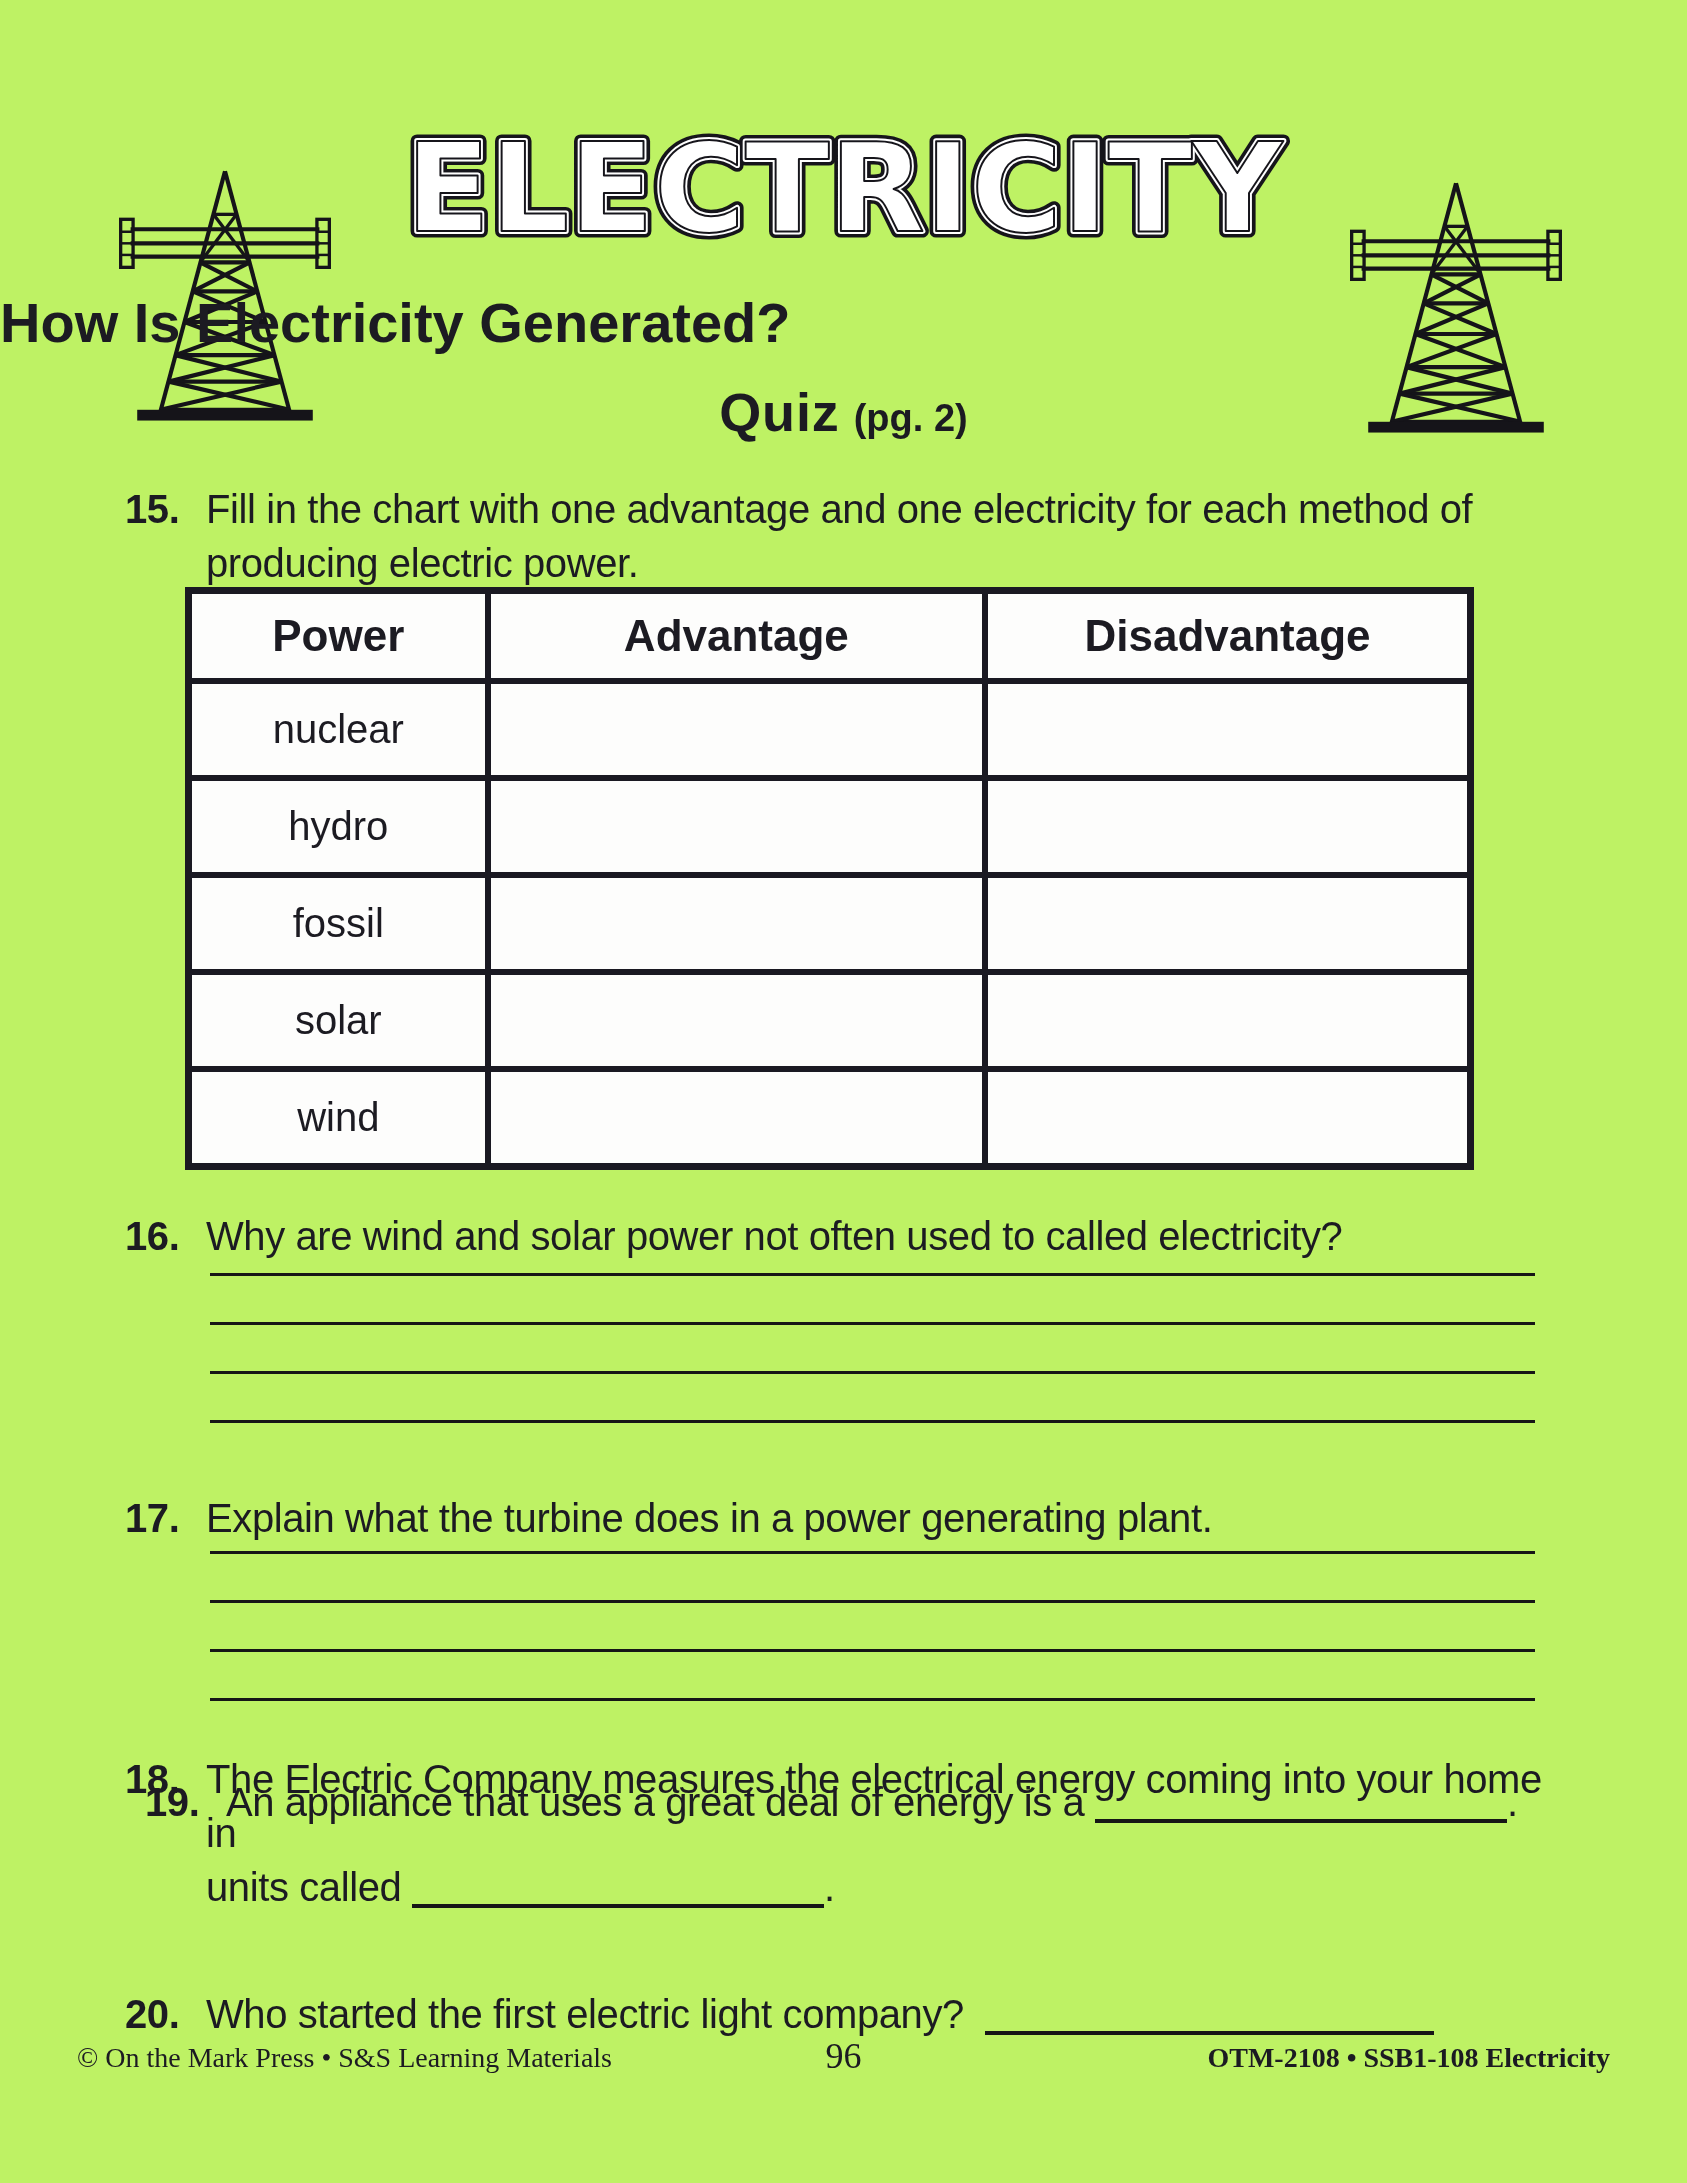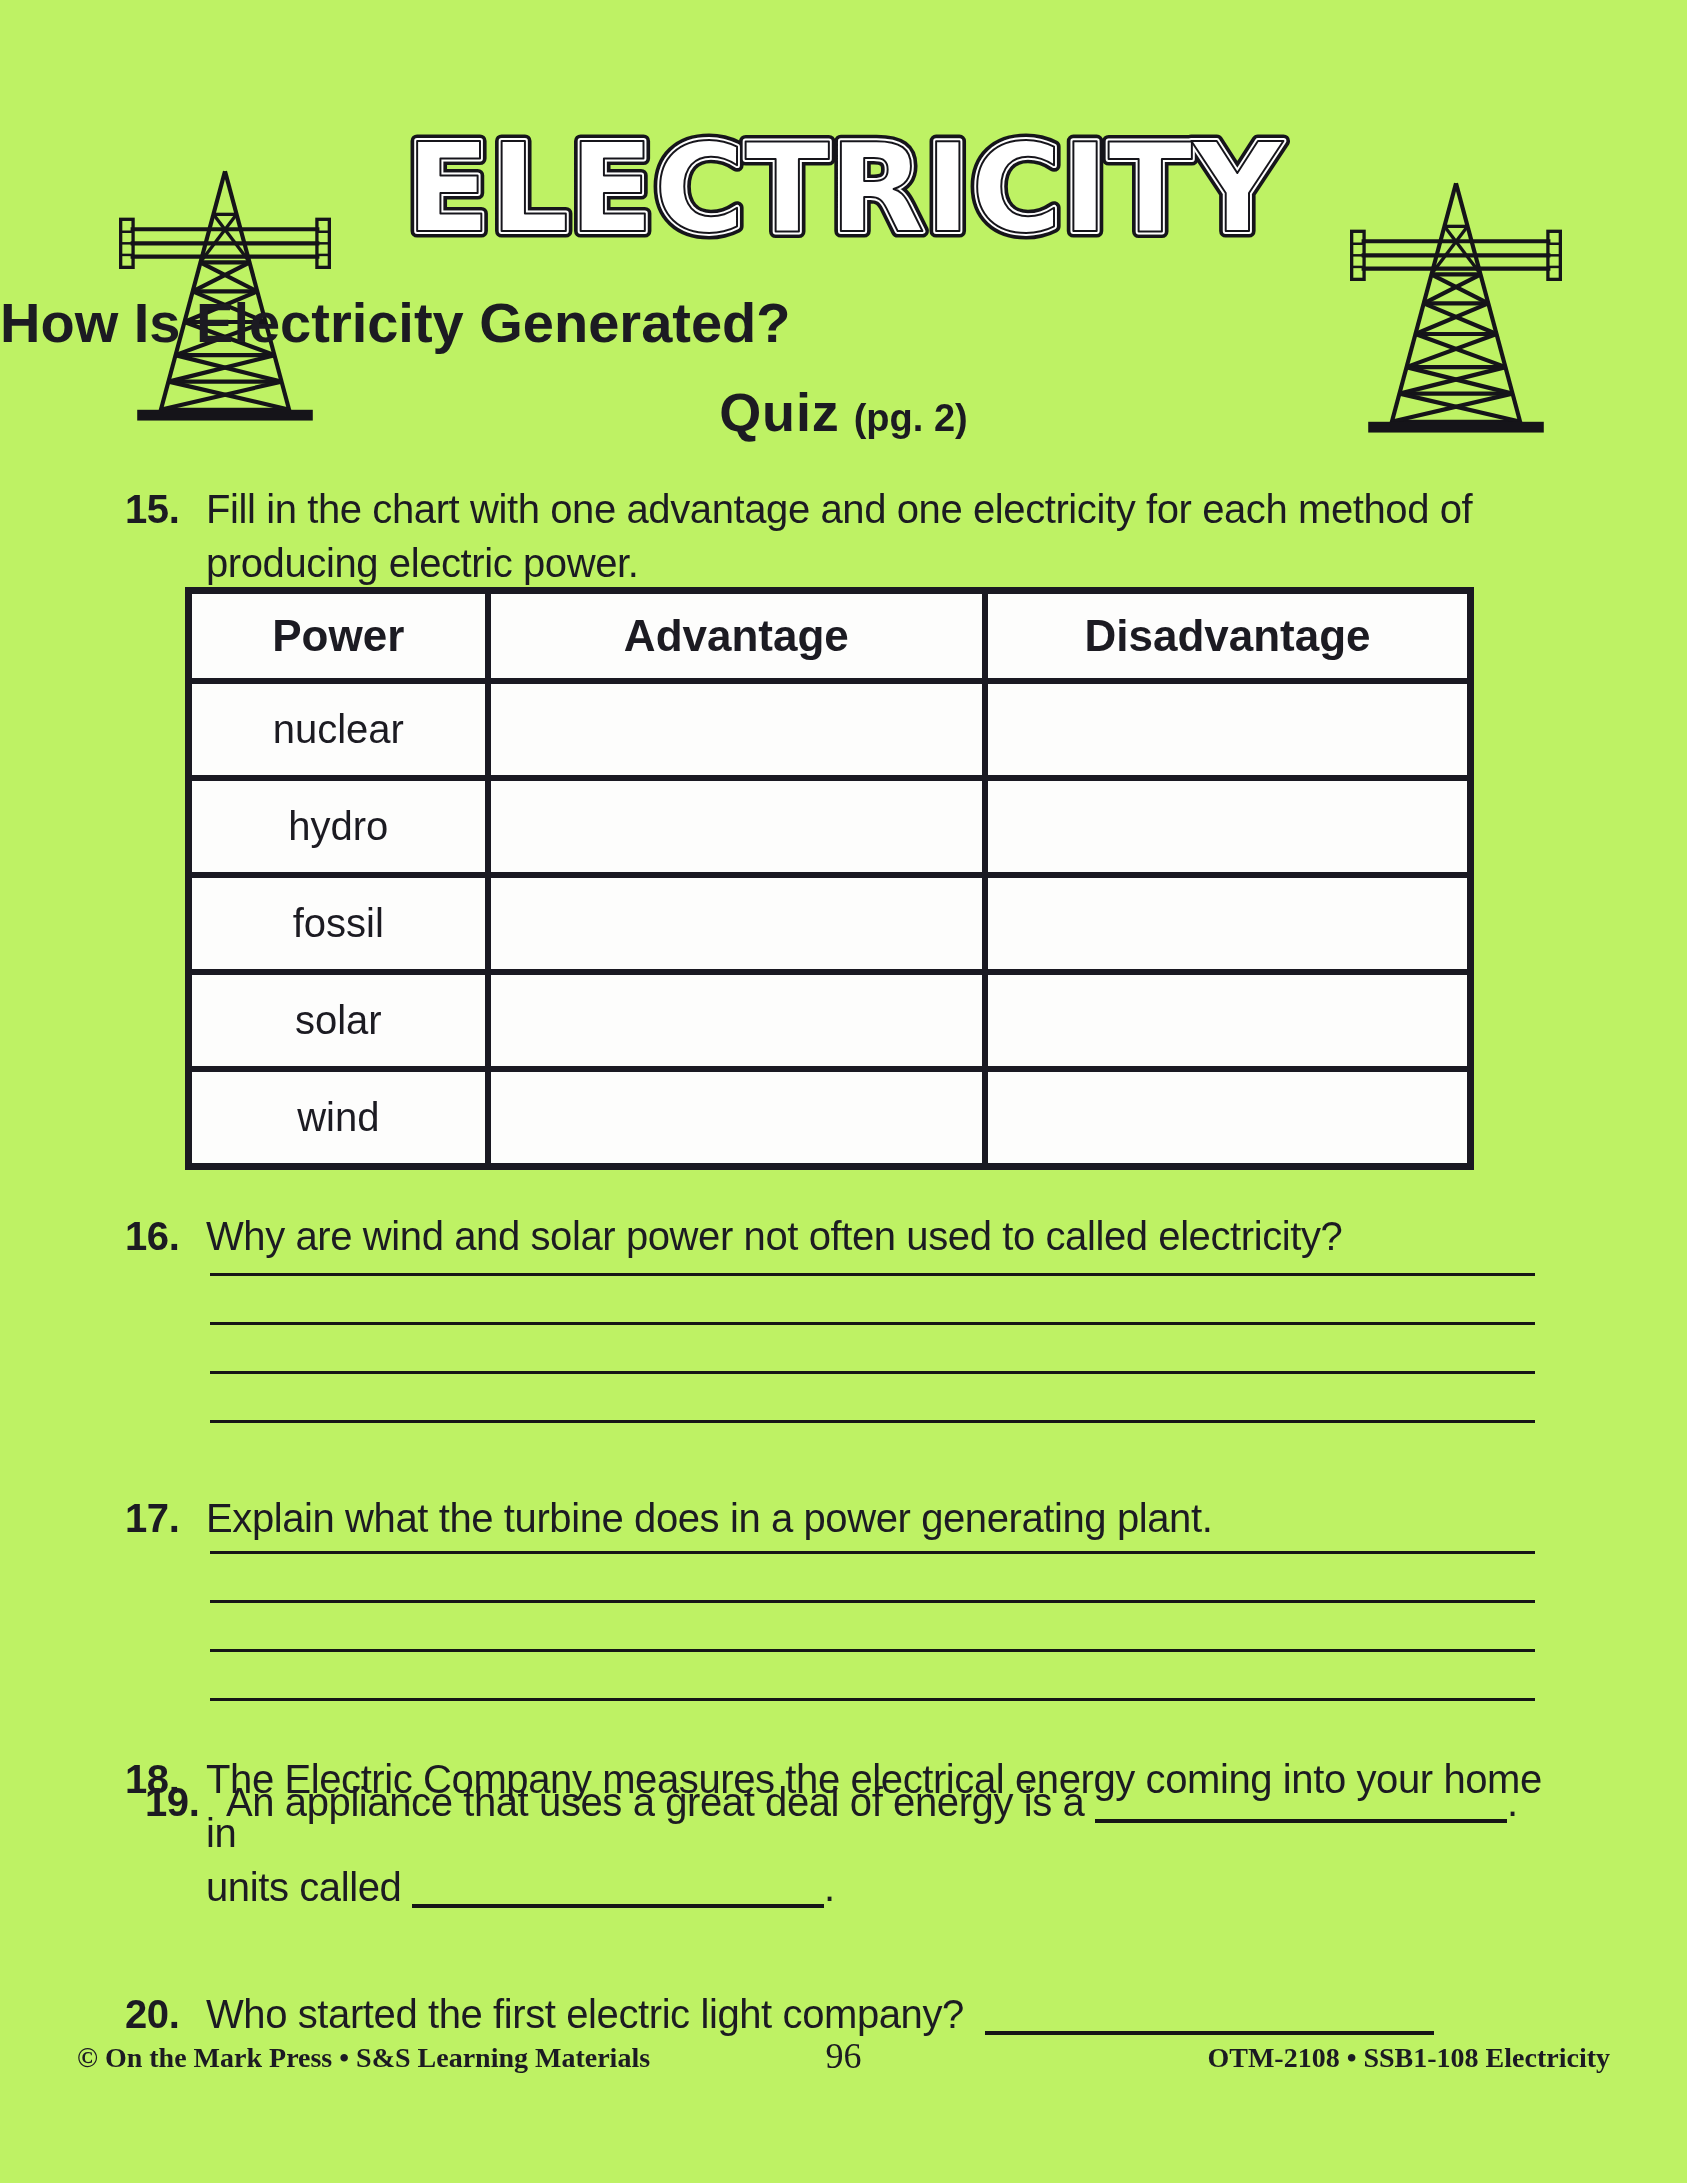--- a/index.html
+++ b/index.html
@@ -55,21 +55,21 @@
   
   .blank{
     display:inline-block;height:8.2px;
     border-bottom:4.1px solid #161616;
     vertical-align:-6.6px;
   }
 
   
   .footer-left{
     position:absolute;left:77px;top:2042px;
-    font-family:"Liberation Serif", serif;font-weight:bold;font-size:28px;
+    font-family:"Liberation Serif", serif;font-weight:normal;font-size:28px;
   }
   .footer-page{
     position:absolute;left:0;top:2035px;width:1687px;text-align:center;
     font-family:"Liberation Serif", serif;font-size:36px;font-weight:normal;
   }
   .footer-right{
     position:absolute;right:77px;top:2042px;
     font-family:"Liberation Serif", serif;font-weight:bold;font-size:28px;
   }
   .tower{position:absolute;}

